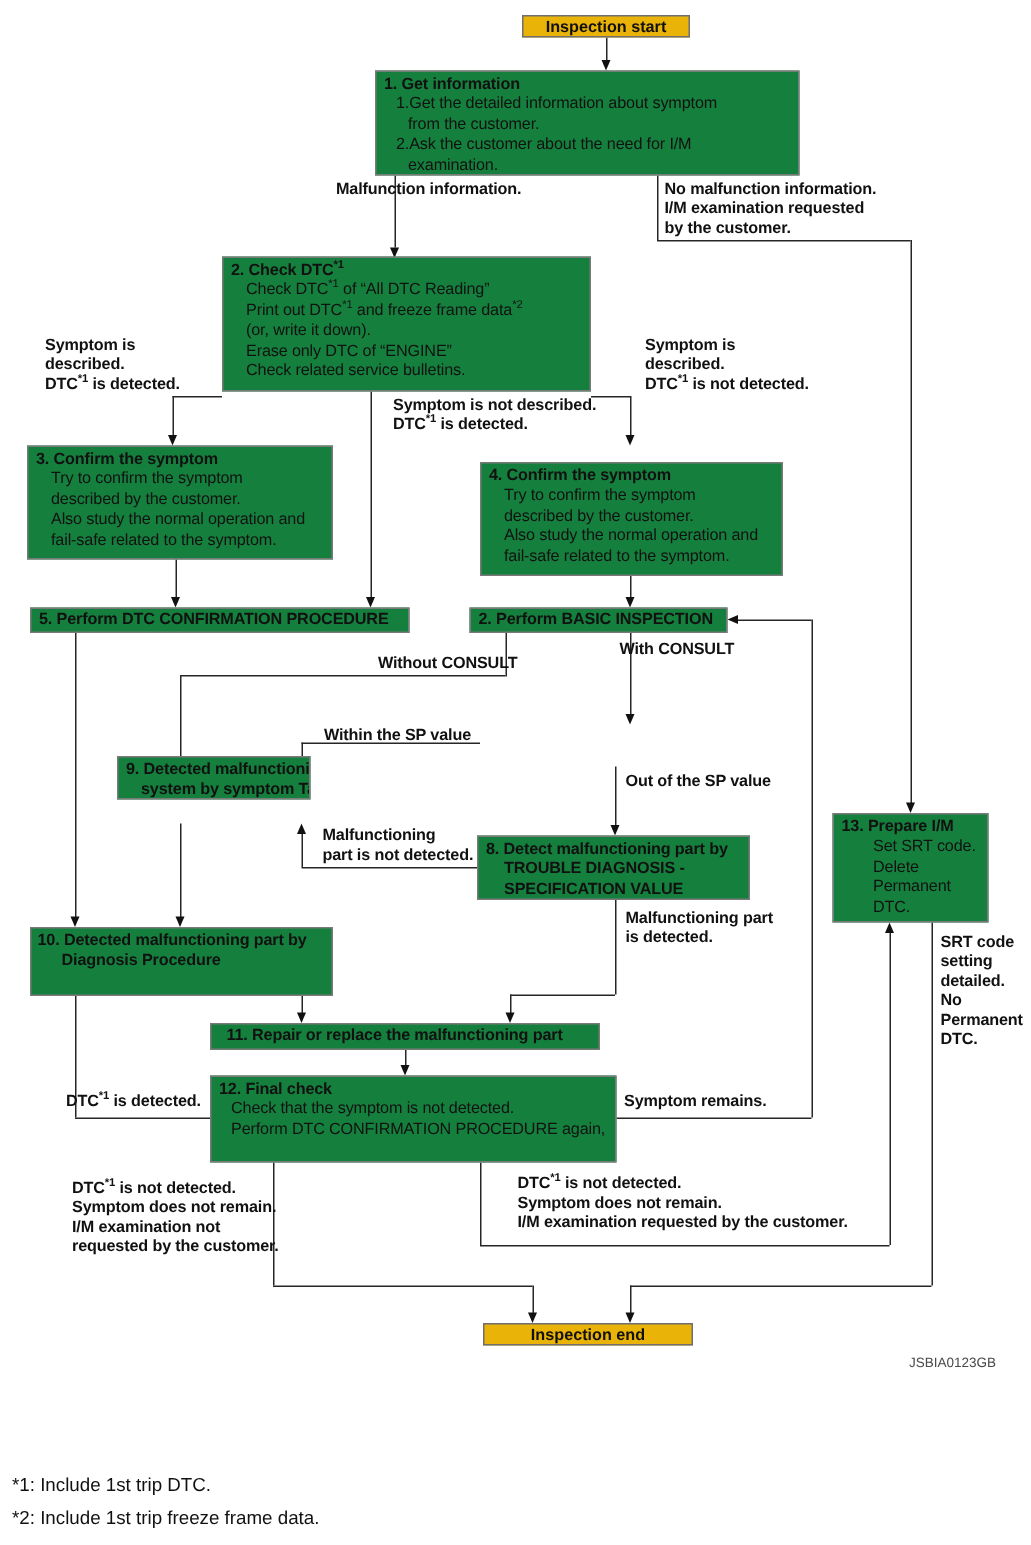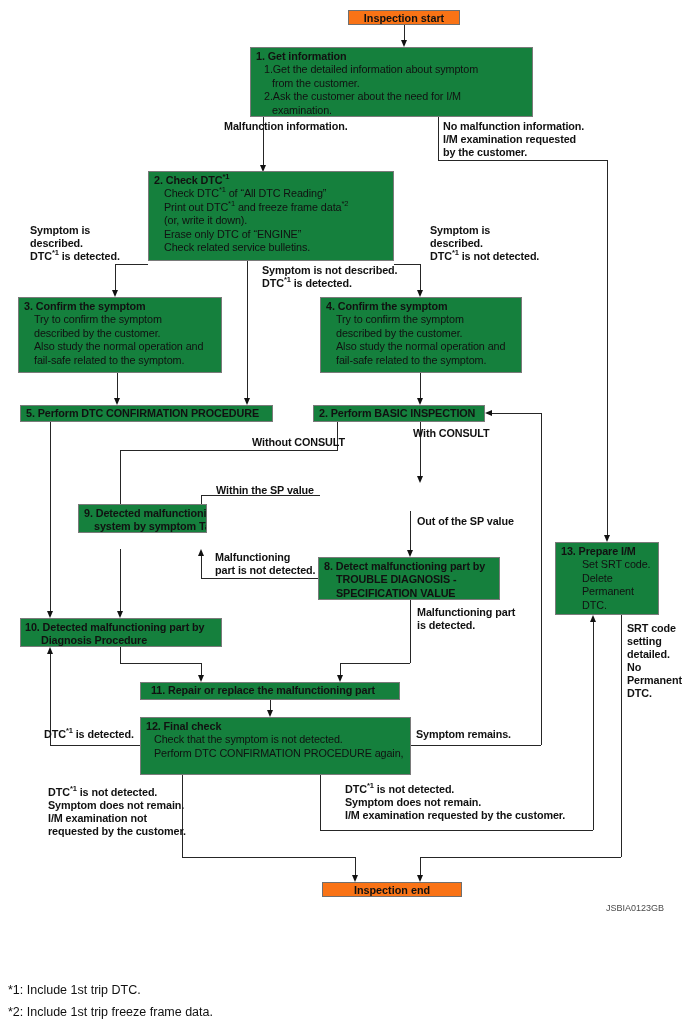--- a/index.html
+++ b/index.html
@@ -14,21 +14,21 @@
   .au{border-left:3.5px solid transparent;border-right:3.5px solid transparent;border-bottom:7px solid #111;}
   .al{border-top:3.5px solid transparent;border-bottom:3.5px solid transparent;border-right:7px solid #111;}
   
   .node{position:absolute;box-sizing:border-box;border:1.5px solid #7a7a7a;background:#15803d;
         padding:2px 2px 0 5px;font-size:10.8px;line-height:13.4px;letter-spacing:-0.1px;overflow:hidden;}
   .node .nt{font-weight:bold;white-space:nowrap;}
   .node .ln{white-space:nowrap;}
   .i1{padding-left:10px;} .i2{padding-left:16px;} .i3{padding-left:21px;} .i4{padding-left:12px;} .i5{padding-left:8px;}
   .allb .ln{font-weight:bold;}
   .vc{display:flex;align-items:center;padding-top:0;}
-  .term{position:absolute;box-sizing:border-box;border:1.5px solid #6f6f6f;background:#f97316;
+  .term{position:absolute;box-sizing:border-box;border:1.5px solid #6f6f6f;background:#eab308;
         font-weight:bold;font-size:10.8px;display:flex;align-items:flex-end;justify-content:center;}
   
   .lbl{position:absolute;font-size:10.8px;line-height:13px;letter-spacing:-0.1px;white-space:nowrap;color:#111;font-weight:bold;}
   sup{font-size:7.5px;line-height:0;}
   .figcode{position:absolute;font-size:9px;color:#4a4a4a;letter-spacing:0;}
   .fnote{position:absolute;font-size:12.5px;color:#111;}
 </style>
 </head>
 <body>
 
@@ -128,21 +128,21 @@
   </div>
 
   <div class="node" style="left:18px;top:297px;width:204px;height:76px">
     <div class="nt">3. Confirm the symptom</div>
     <div class="ln i1">Try to confirm the symptom</div>
     <div class="ln i1">described by the customer.</div>
     <div class="ln i1">Also study the normal operation and</div>
     <div class="ln i1">fail-safe related to the symptom.</div>
   </div>
 
-  <div class="node" style="left:320px;top:297px;width:202px;height:76px">
+  <div class="node" style="left:320px;top:308px;width:202px;height:76px">
     <div class="nt">4. Confirm the symptom</div>
     <div class="ln i1">Try to confirm the symptom</div>
     <div class="ln i1">described by the customer.</div>
     <div class="ln i1">Also study the normal operation and</div>
     <div class="ln i1">fail-safe related to the symptom.</div>
   </div>
 
   <div class="node vc" style="left:20px;top:405px;width:253px;height:17px">
     <div class="nt">5. Perform DTC CONFIRMATION PROCEDURE</div>
   </div>
@@ -156,21 +156,21 @@
     <div class="nt">8. Detect malfunctioning part by</div>
     <div class="ln i4">TROUBLE DIAGNOSIS -</div>
     <div class="ln i4">SPECIFICATION VALUE</div>
   </div>
 
   <div class="node allb" style="left:78px;top:504px;width:129px;height:29px">
     <div class="nt">9. Detected malfunctioning</div>
     <div class="ln i1">system by symptom Table</div>
   </div>
 
-  <div class="node allb" style="left:20px;top:618px;width:202px;height:29px;padding-left:4px">
+  <div class="node allb" style="left:20px;top:618px;width:202px;height:46px;padding-left:4px">
     <div class="nt">10. Detected malfunctioning part by</div>
     <div class="ln i2">Diagnosis Procedure</div>
   </div>
 
   <div class="node vc" style="left:140px;top:682px;width:260px;height:18px;padding-left:10px">
     <div class="nt">11. Repair or replace the malfunctioning part</div>
   </div>
 
   <div class="node" style="left:140px;top:717px;width:271px;height:58px">
     <div class="nt">12. Final check</div>

